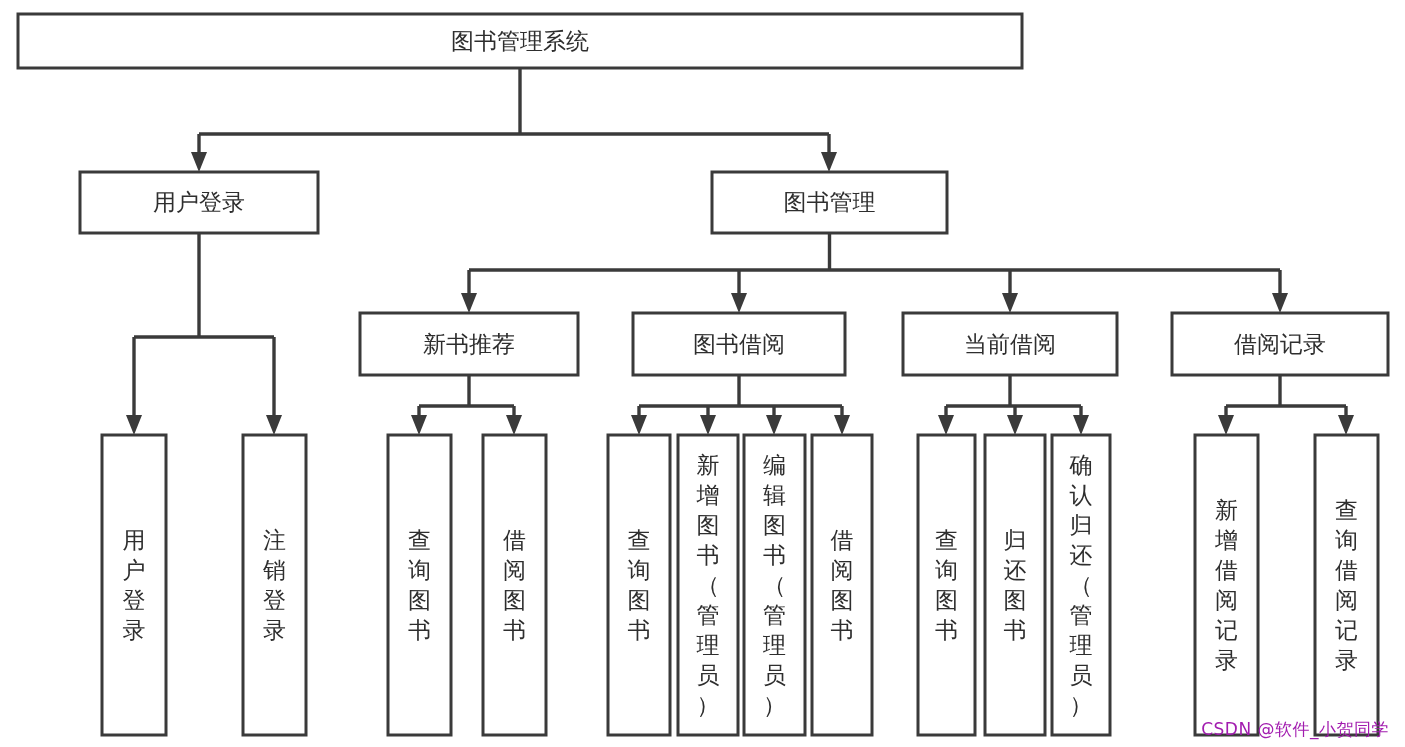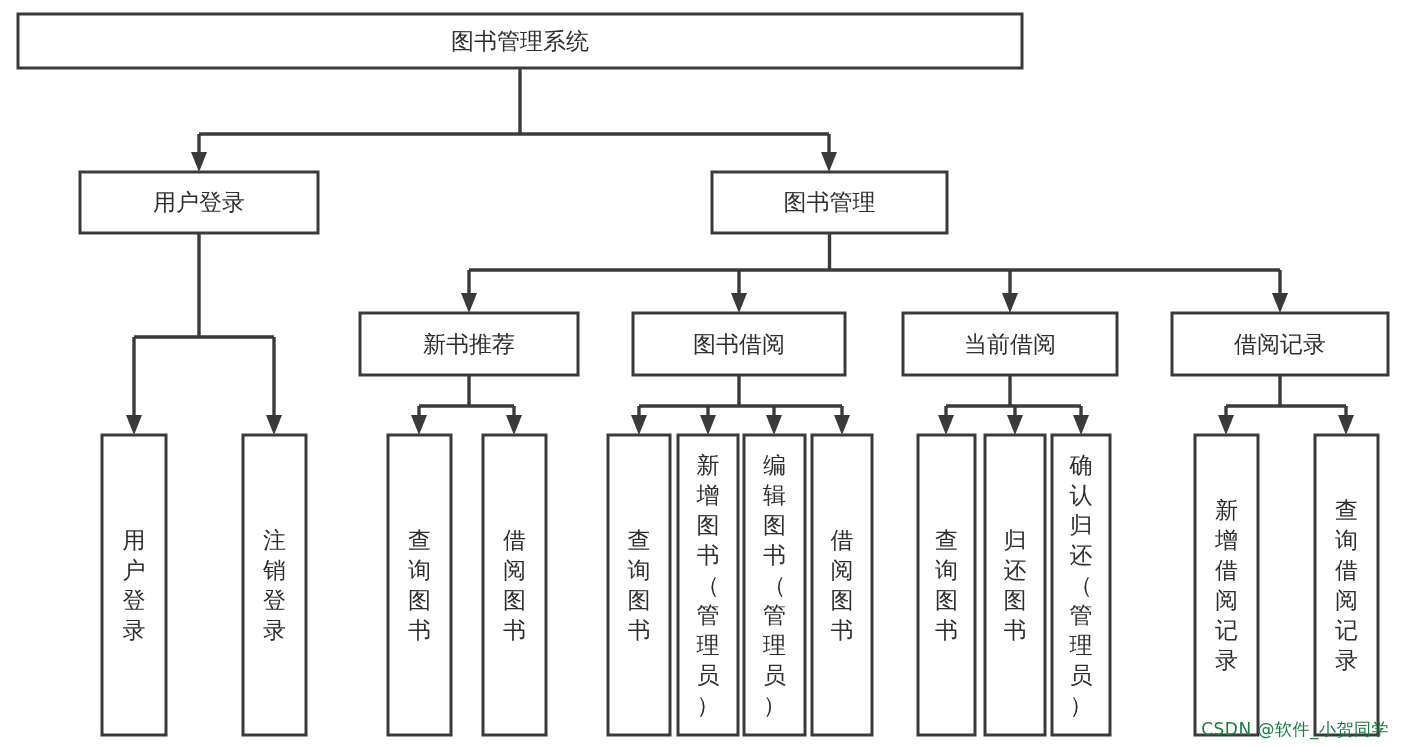--- a/index.html
+++ b/index.html
@@ -51,21 +51,21 @@
   .node-label-v {
     fill: #2e2e2e;
     font-family: "DejaVu Sans", "Liberation Sans", sans-serif;
     font-size: 23px;
     text-anchor: middle;
   }
   .watermark {
     position: absolute;
     right: 16px;
     bottom: 6px;
-    color: #15803d;
+    color: #a21caf;
     font-size: 17px;
     font-family: "DejaVu Sans", "Liberation Sans", sans-serif;
     letter-spacing: 0.5px;
     white-space: nowrap;
     pointer-events: none;
   }
 </style>
 </head>
 <body>
 

